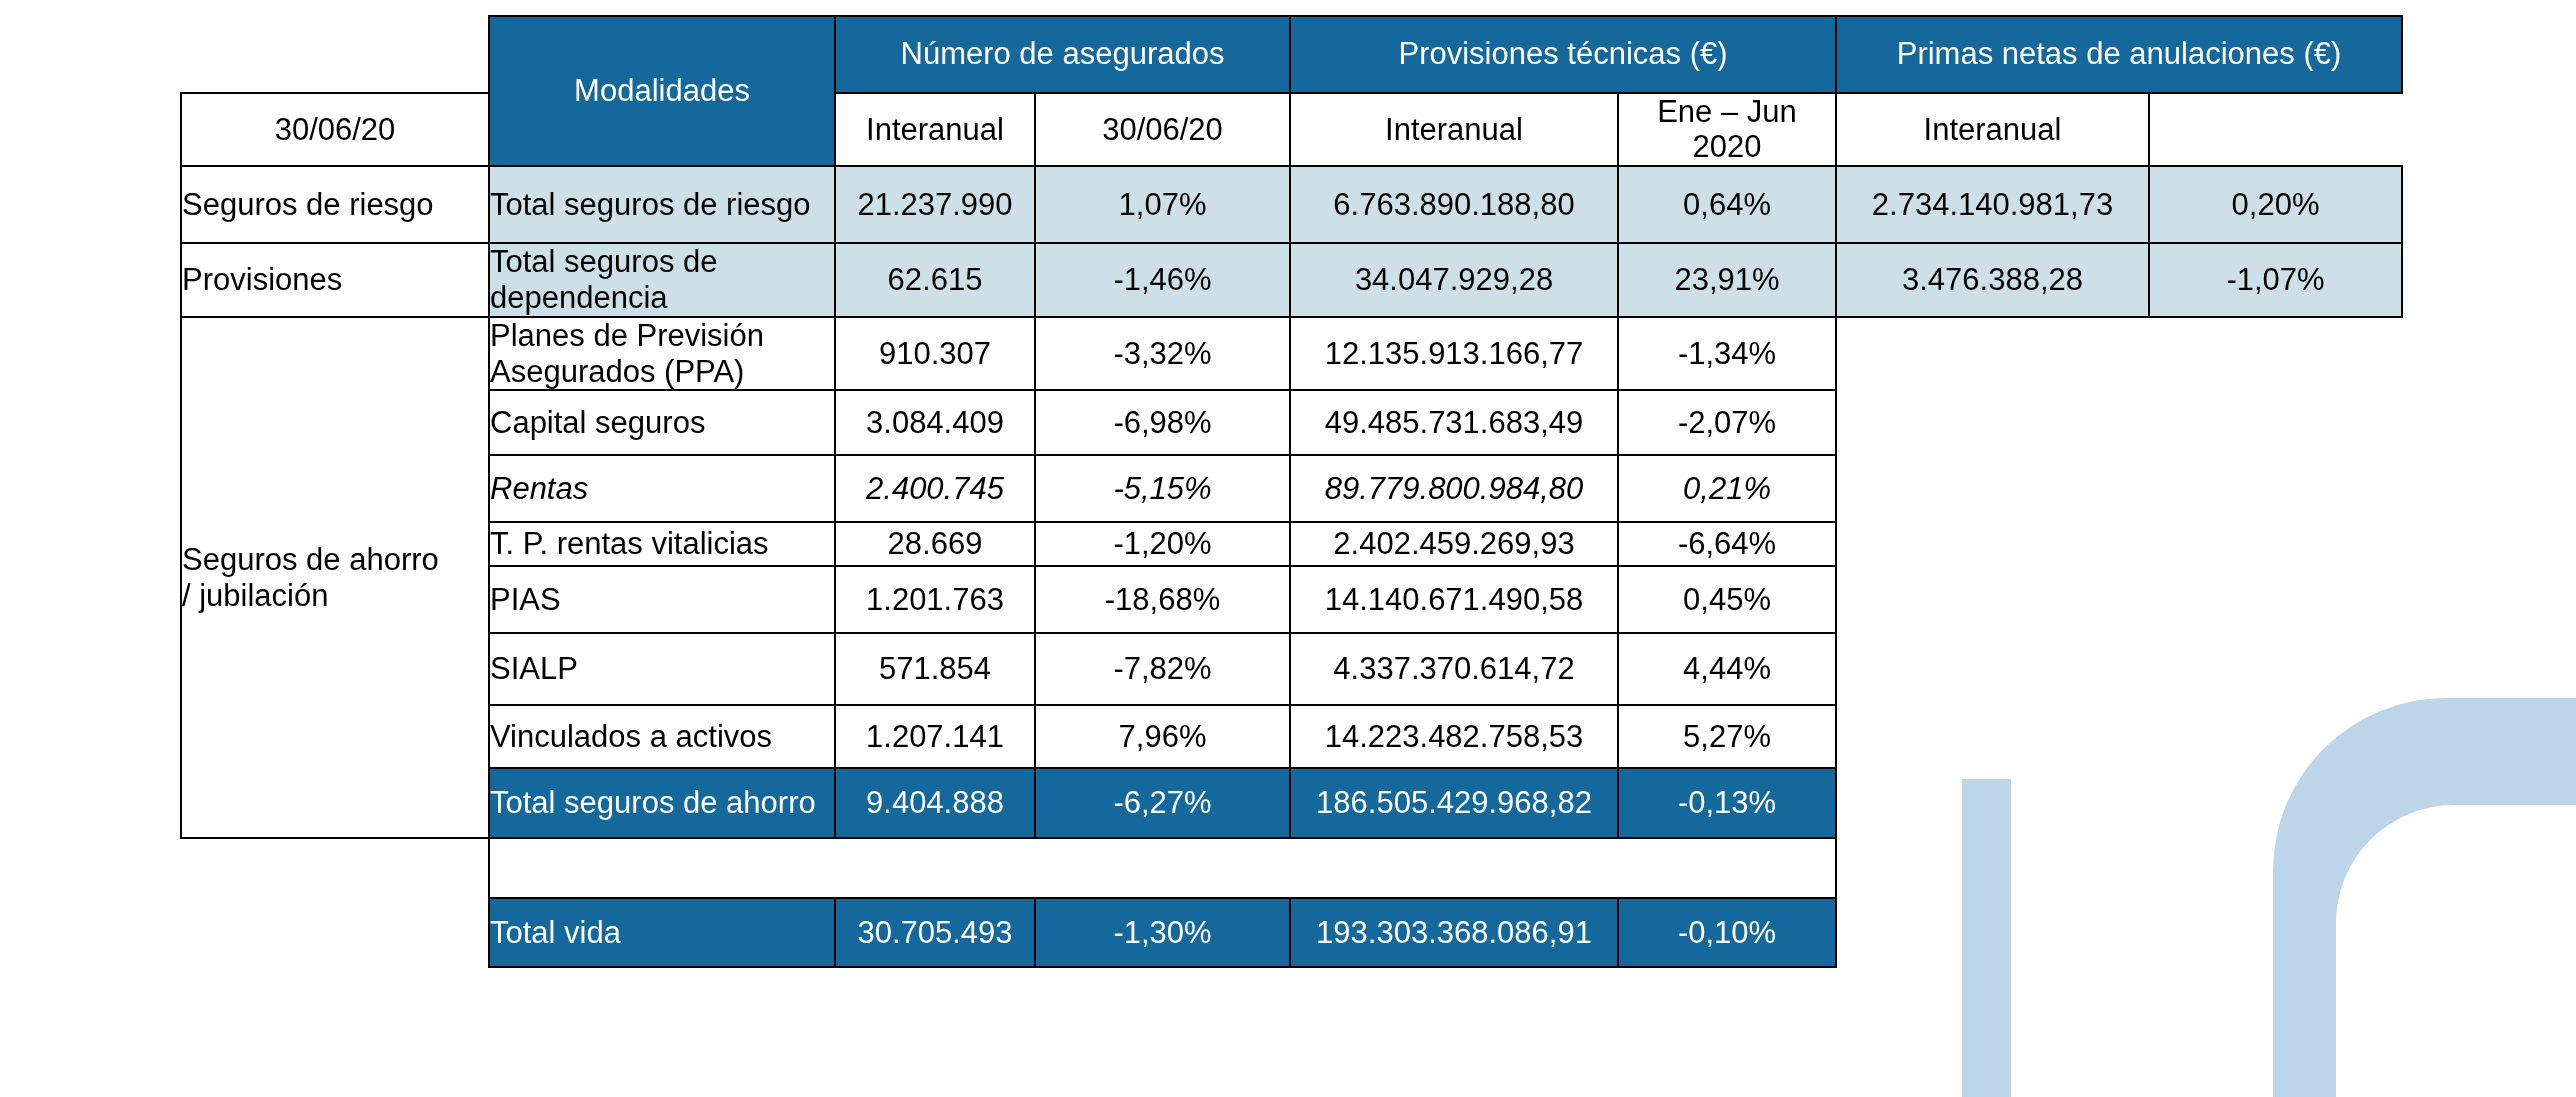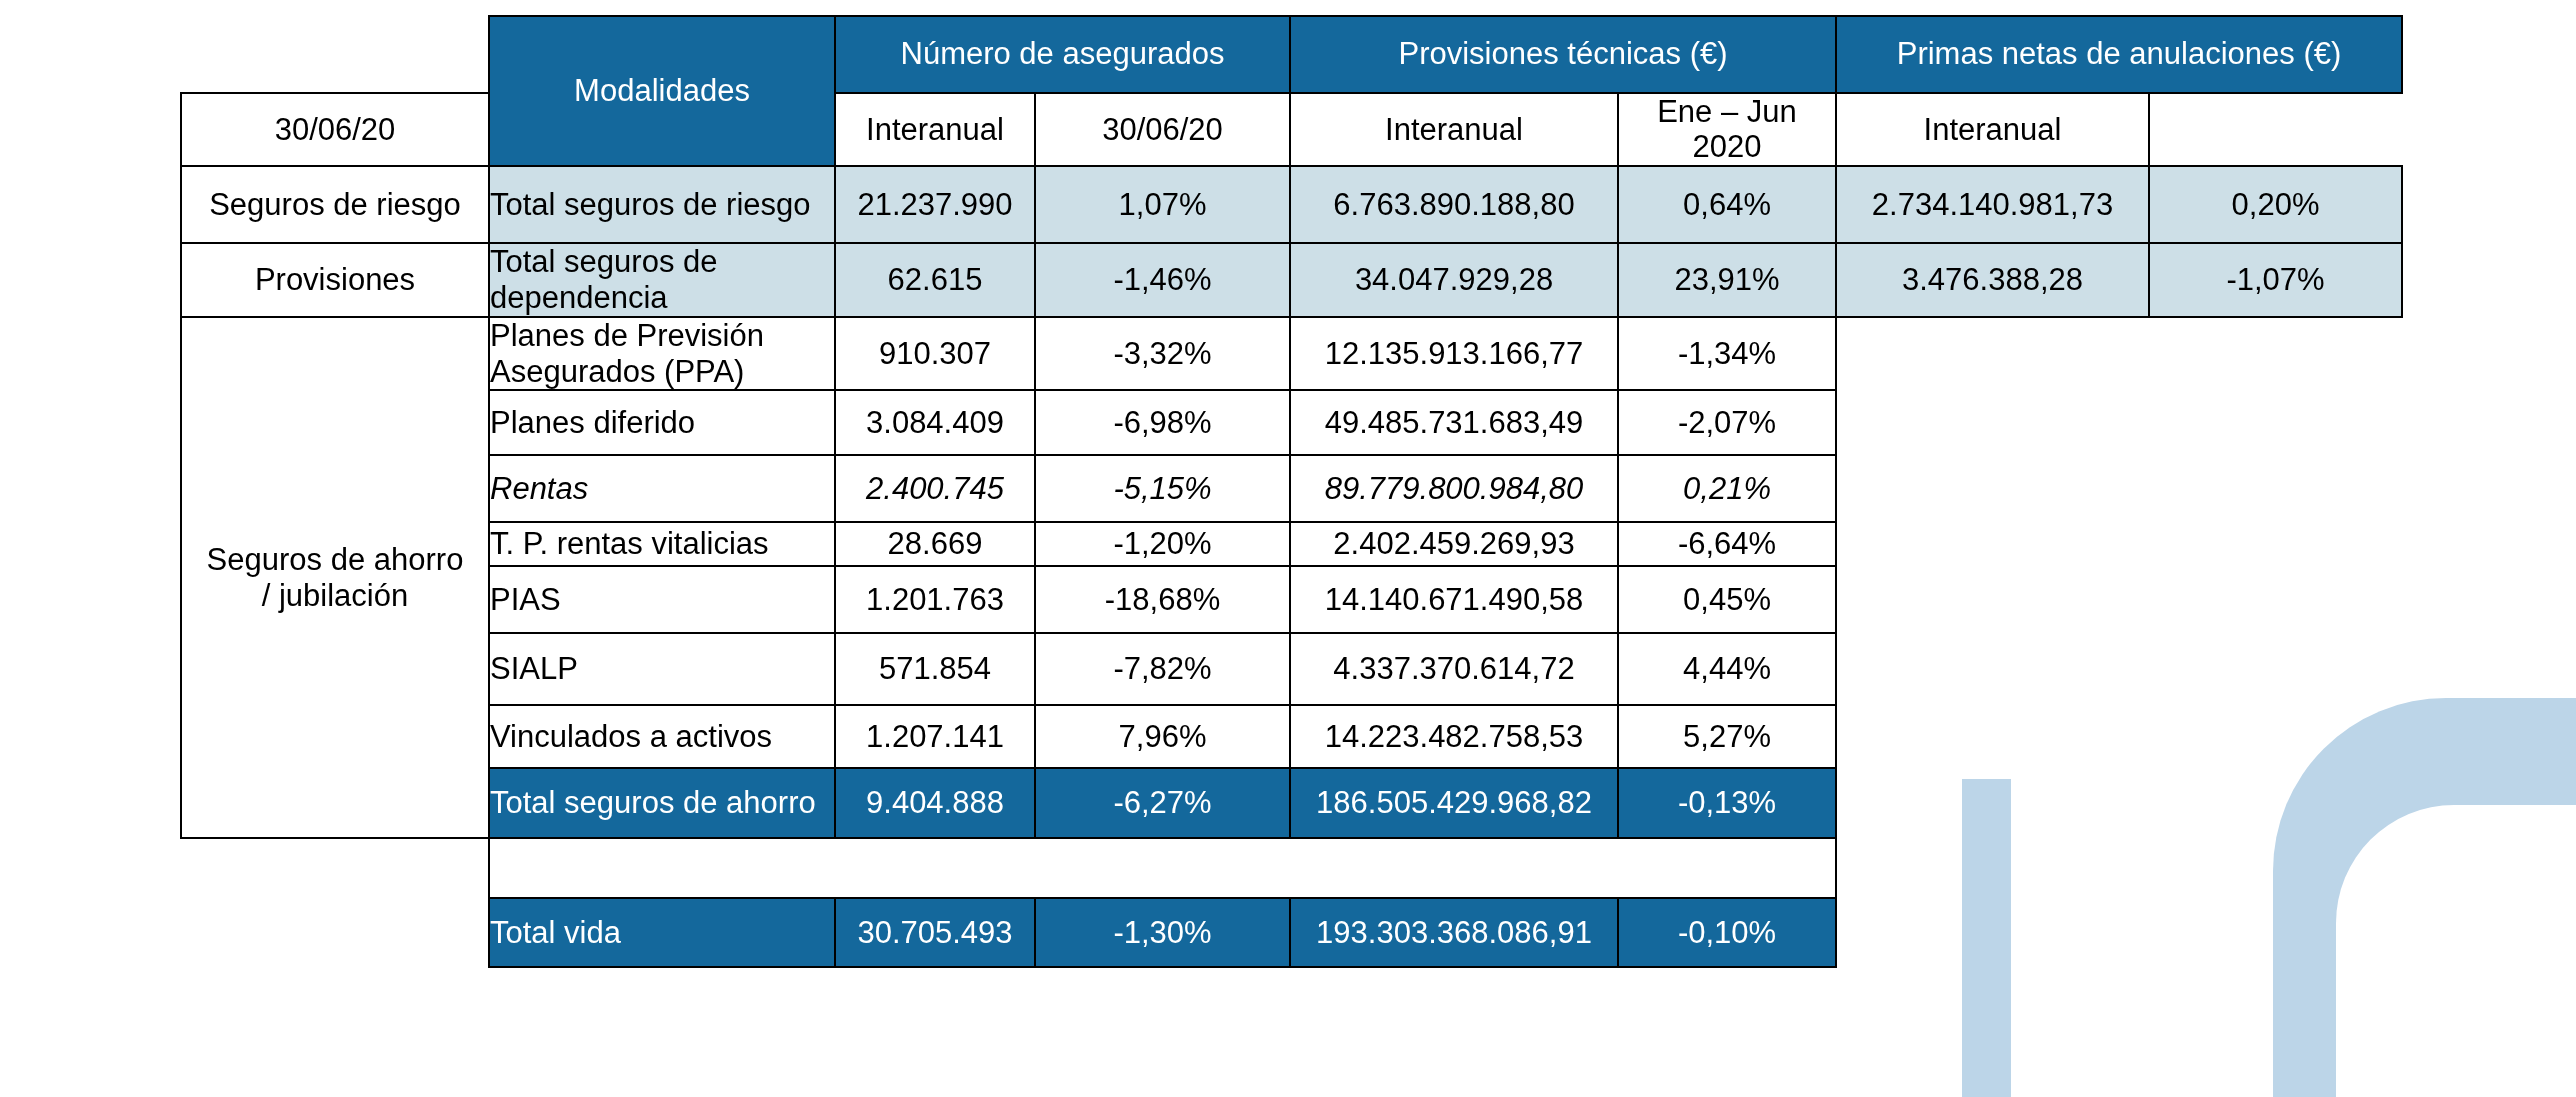--- a/index.html
+++ b/index.html
@@ -46,21 +46,21 @@
 
   
   .bt7{border-top-width:5.2px;}  .bl7{border-left-width:5.2px;}
   .br7{border-right-width:5.2px;}.bb8{border-bottom-width:5.9px;}
   .bb6{border-bottom-width:4.4px;}.bt8{border-top-width:5.9px;}
 
   
   .hdr{background:var(--blue,#14689C);color:#fff;font-weight:bold;text-align:center;}
   .sub{background:#fff;font-weight:bold;text-align:center;}
   .lb{background:var(--lblue,#CDDFE7);}
-  .grp{background:#fff;font-weight:bold;text-align:center;padding-left:20.6px;}
+  .grp{background:#fff;font-weight:bold;text-align:left;padding-left:20.6px;}
   .mod{text-align:left;padding-left:10.3px;padding-right:5.9px;}
   .num{text-align:center;padding-right:13.2px;}
   .bold{font-weight:bold;}
   .tot{background:var(--blue,#14689C);color:#fff;font-weight:bold;}
 
   
   .rh1{height:77px;}.rh2{height:72px;}
   .rr{height:77px;}.rd{height:74px;}
   .ra0{height:71px;}.ra1{height:65px;}.ra2{height:67px;font-style:italic;}.ra3{height:44px;}
   .ra4{height:67px;}.ra5{height:72px;}.ra6{height:63px;}
@@ -134,21 +134,21 @@
       </th>
       <td class="mod">Planes de Previsión Asegurados (PPA)</td>
       <td class="num">910.307</td>
       <td class="num">-3,32%</td>
       <td class="num">12.135.913.166,77</td>
       <td class="num">-1,34%</td>
       <td class="ghost" colspan="2" rowspan="9"></td>
     </tr>
 
     <tr class="ra1">
-      <td class="mod">Planes diferido</td>
+      <td class="mod">Capital seguros</td>
       <td class="num">3.084.409</td>
       <td class="num">-6,98%</td>
       <td class="num">49.485.731.683,49</td>
       <td class="num">-2,07%</td>
     </tr>
 
     <tr class="ra2">
       <td class="mod">Rentas</td>
       <td class="num">2.400.745</td>
       <td class="num">-5,15%</td>

